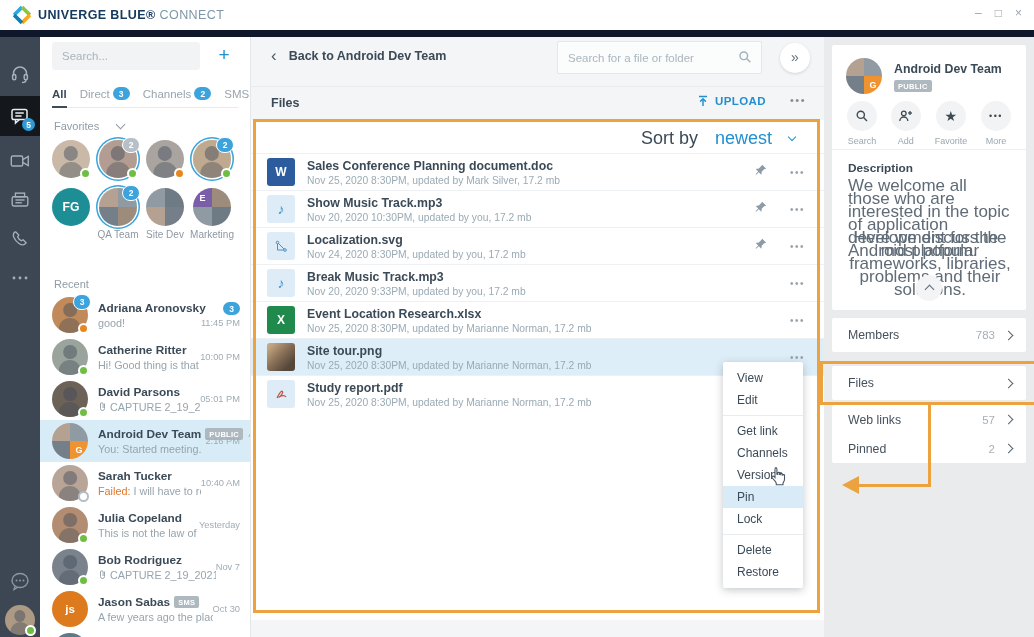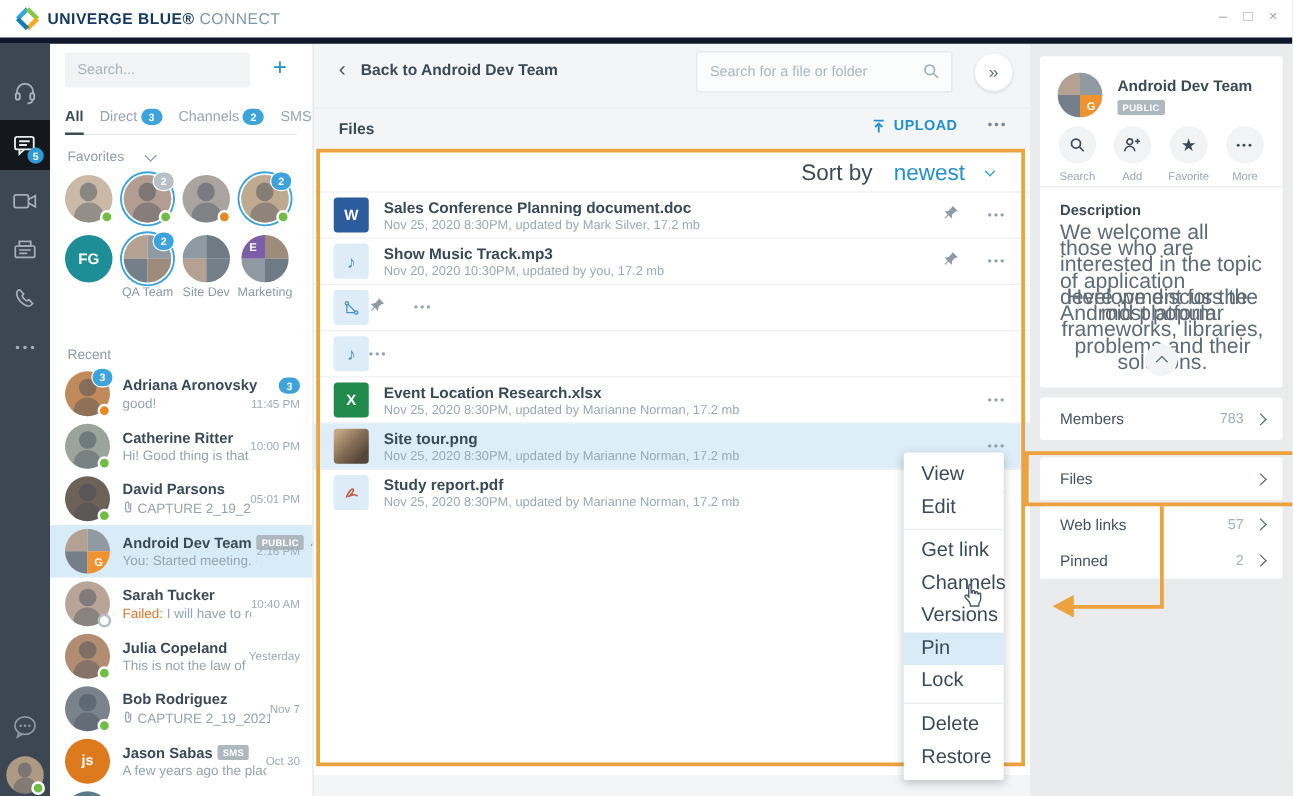--- a/index.html
+++ b/index.html
@@ -1,20 +1,20 @@
 <!DOCTYPE html>
 <html><head>
 <meta charset="utf-8">
 <style>
   html,body{margin:0;padding:0;background:#f2f3f4;}
   #app{position:relative;width:1034px;height:637px;background:#fff;overflow:hidden;
        font-family:"Liberation Sans",sans-serif;outline:1px solid #ccd1d5;
        -webkit-font-smoothing:antialiased;}
   
-  #topbar{position:absolute;left:0;top:0;width:1034px;height:30px;background:#fff;border-bottom:5px solid #0f172a;z-index:5;}
+  #topbar{position:absolute;left:0;top:0;width:1034px;height:30px;background:#fff;border-bottom:7px solid #0f172a;z-index:5;}
   #logo{position:absolute;left:12px;top:5px;}
   #title{position:absolute;left:38px;top:8px;font-size:12.5px;letter-spacing:.4px;}
   #title .b{font-weight:bold;color:#173a60;}
   #title .l{color:#7e97a8;margin-left:4px;}
   #wincontrols{position:absolute;right:12px;top:6px;color:#9aa4ad;font-size:12px;display:flex;gap:13px;}
   #wincontrols span{cursor:default;}
   
   #sidebar{position:absolute;left:0;top:30px;width:40px;height:607px;background:#3d4653;}
   .sbicon{position:absolute;left:0;width:40px;height:40px;display:flex;align-items:center;justify-content:center;}
   .sbicon.active{background:#14171c;}
@@ -87,21 +87,21 @@
   .ficon.xlsx{background:#1f8a4c;color:#fff;font-size:12px;}
   .ficon.lite{background:#ddecf7;color:#3f8fc9;font-size:14px;}
   .ficon.png{background:linear-gradient(135deg,#c3a684 10%,#8a7158 45%,#55483a 80%);}
   .fmain{flex:1;min-width:0;margin-left:12px;}
   .fname{font-size:12.3px;color:#3b4a57;font-weight:600;white-space:nowrap;overflow:hidden;}
   .fmeta{font-size:10.3px;color:#9aaab4;margin-top:2px;white-space:nowrap;}
   .facts{display:flex;align-items:center;gap:22px;margin-right:4px;}
   .fdots{color:#98a4ad;font-size:10px;letter-spacing:1.5px;cursor:pointer;}
   
   #ctxmenu{position:absolute;left:723px;top:362px;width:80px;background:#fff;border-radius:2px;box-shadow:0 2px 8px rgba(40,50,60,.28);padding:5px 0;z-index:60;}
-  .mitem{font-size:16px;color:#3b4a57;padding:4px 8px 4px 14px;cursor:pointer;}
+  .mitem{font-size:12px;color:#3b4a57;padding:4px 8px 4px 14px;cursor:pointer;}
   .mitem.hl{background:#d8ebf7;}
   .mdiv{border-top:1px solid #e8ecee;margin:4px 0;}
   #cursor{position:absolute;left:770px;top:466px;z-index:70;pointer-events:none;}
   
   #rightpanel{position:absolute;left:824px;top:30px;width:210px;height:607px;background:#e9ebed;}
   .card{position:absolute;left:8px;width:194px;background:#fff;border-radius:2px;}
   #card-team{top:15px;height:265px;}
   #teamname{position:absolute;left:62px;top:17px;font-size:12.3px;font-weight:bold;color:#3b4a57;}
   #teambadge{position:absolute;left:62px;top:35px;}
   #teamactions{position:absolute;left:0;top:56px;width:100%;display:flex;justify-content:space-around;padding:0 8px;box-sizing:border-box;}
@@ -521,30 +521,38 @@
             </div>
           </div>
           <div class="frow">
             <div class="ficon lite">
               <svg width="14" height="14" viewBox="0 0 14 14" fill="none" stroke="#4a90c4" stroke-width="1">
                 <path d="M3.5 3.5 V11 H11 Z"></path>
                 <circle cx="3.5" cy="3.5" r="1.3" fill="#ddecf7"></circle>
                 <circle cx="11" cy="11" r="1.3" fill="#ddecf7"></circle>
               </svg>
             </div>
+            <div class="fmain">
+              <div class="fname">Localization.svg</div>
+              <div class="fmeta">Nov 24, 2020 8:30PM, updated by you, 17.2 mb</div>
+            </div>
             <div class="facts">
               <span><svg width="14" height="14" viewBox="0 0 14 14" fill="#8e9aa5">
                   <path d="M8.2 1.8 l4 4 -2.1.5 -2.3 2.3 -.5 3.1 -2.5-2.5 -2.6 2.6 -.6-.6 2.6-2.6 -2.5-2.5 3.1-.5 2.3-2.3 Z"></path>
                 </svg></span>
               <span class="fdots">•••</span>
             </div>
           </div>
           <div class="frow">
             <div class="ficon lite">
               <span>♪</span>
+            </div>
+            <div class="fmain">
+              <div class="fname">Break Music Track.mp3</div>
+              <div class="fmeta">Nov 20, 2020 9:33PM, updated by you, 17.2 mb</div>
             </div>
             <div class="facts">
               <span class="fdots">•••</span>
             </div>
           </div>
           <div class="frow">
             <div class="ficon xlsx">
               <span>X</span>
             </div>
             <div class="fmain">

